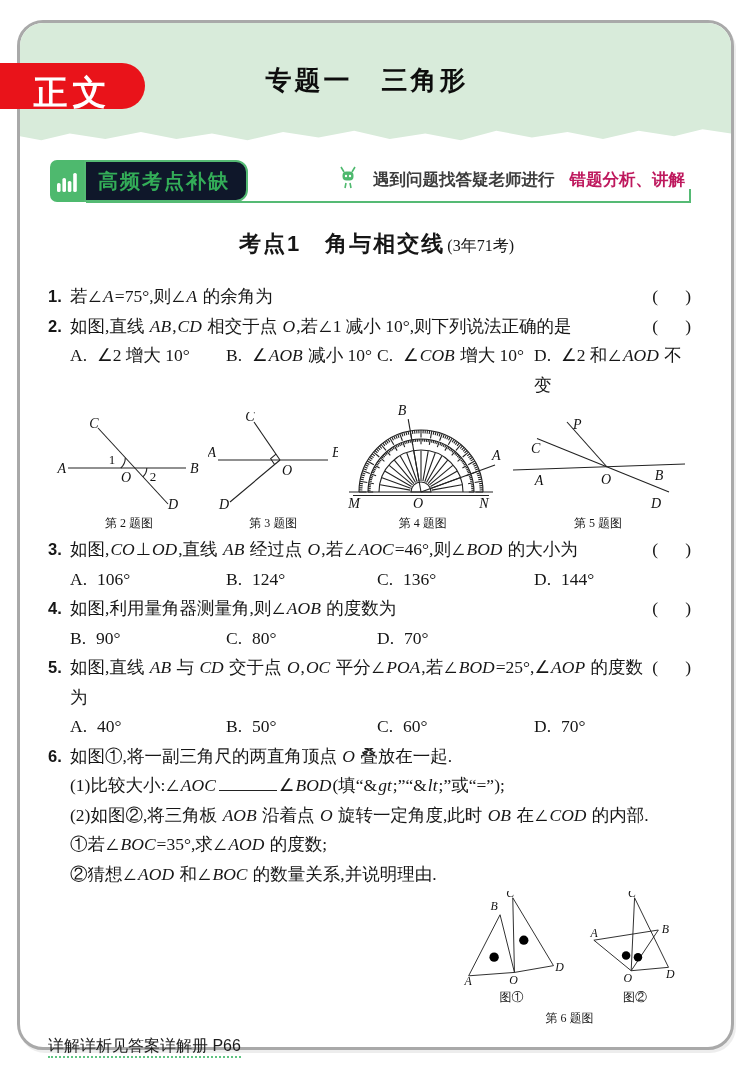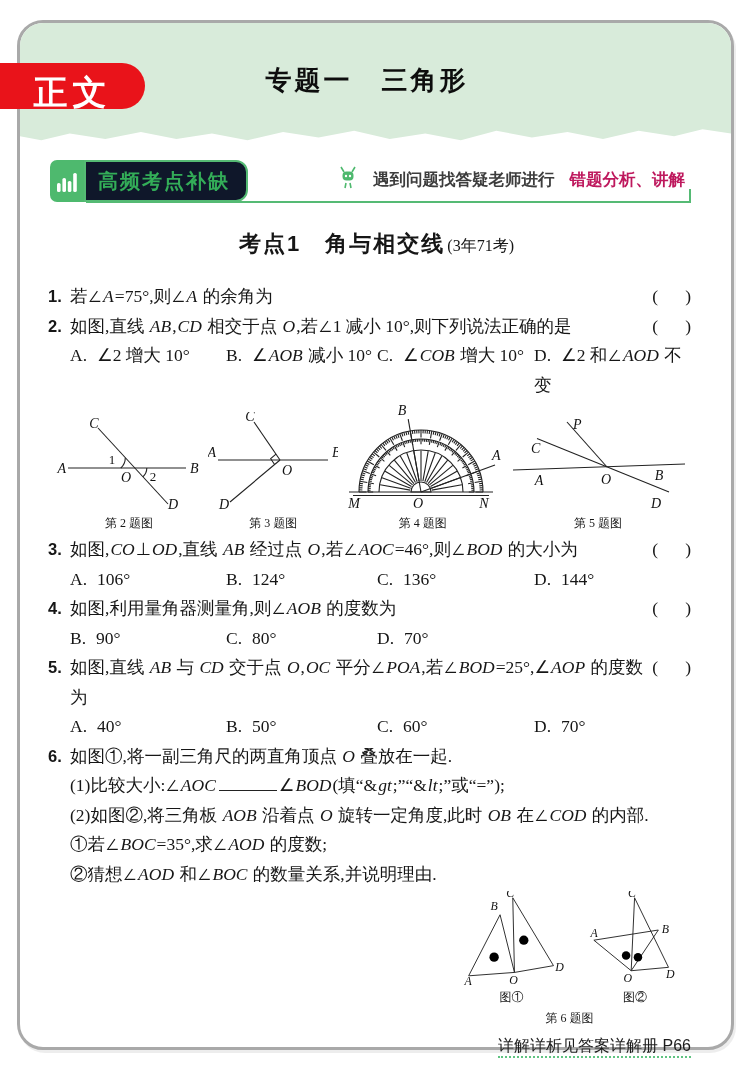--- a/index.html
+++ b/index.html
@@ -51,21 +51,21 @@
   .fig{text-align:center;}
   .figcap{font-size:12px;margin-top:1px;line-height:20px;}
   svg.geo{display:block;margin:0 auto;}
   svg.geo line,svg.geo path,svg.geo polyline{stroke:#222;stroke-width:1.1;fill:none;}
   svg.geo text{font-family:"Liberation Serif",serif;font-style:italic;font-size:14px;fill:#111;stroke:none;}
   svg.geo text.up{font-style:normal;font-size:13px;}
   .fig6wrap{width:215px;margin:2px 14px 0 auto;text-align:center;}
   .fig6figs{display:flex;gap:16px;align-items:flex-end;justify-content:center;}
 
   
-  .footer{text-align:right;margin-top:8px;font-size:16px;color:#1c1c1c;font-family:"Liberation Sans",sans-serif;}
+  .footer{margin-top:8px;font-size:16px;color:#1c1c1c;font-family:"Liberation Sans",sans-serif;}
   .footer .udl{border-bottom:2px dotted #5fc381;padding-bottom:2px;}
 </style>
 </head>
 <body>
 
 <div class="page">
   <div class="band-wrap">
     <div class="band"></div>
   </div>
   <div class="badge">正文</div>

